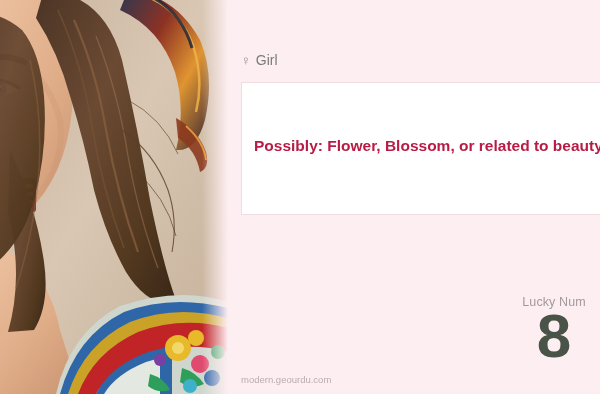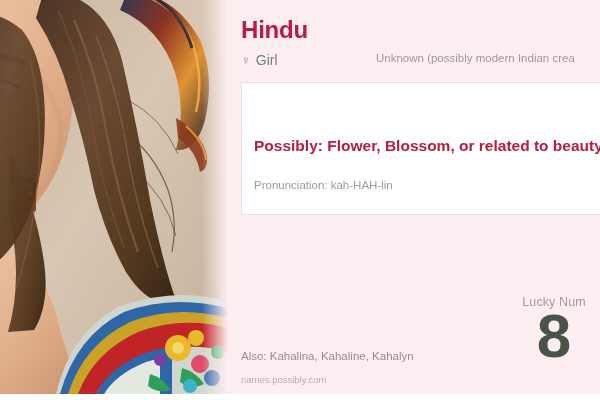--- a/index.html
+++ b/index.html
@@ -280,37 +280,33 @@
         <path d="M150 374 Q164 378 170 390 Q158 394 148 386 Z" fill="#2e9e5b"></path>
         <circle cx="212" cy="378" r="8" fill="#2e66a8"></circle>
         <circle cx="190" cy="386" r="7" fill="#3fb0c9"></circle>
       </g>
     </svg>
     <div class="photo-fade"></div>
   </div>
 
   <div class="content">
 
-    <div class="origin-title">Hindu</div>
 
     <div class="gender-row">
       <span class="gender-icon">♀</span>
       <span class="gender-label">Girl</span>
     </div>
 
-    <div class="origin-note">Unknown (possibly modern Indian crea</div>
 
     <div class="name-card">
       <div class="meaning-text">Possibly: Flower, Blossom, or related to beauty</div>
-      <div class="pronunciation-text">Pronunciation: kah-HAH-lin</div>
     </div>
 
     <div class="lucky-wrap">
       <div class="lucky-label">Lucky Num</div>
       <div class="lucky-value">8</div>
     </div>
 
-    <div class="also-text">Also: Kahalina, Kahaline, Kahalyn</div>
-    <div class="source-text">names.possibly.com</div>
+    <div class="source-text">modern.geourdu.com</div>
   </div>
 
   <div class="bottom-strip"></div>
 </div>
 
 </body></html>

